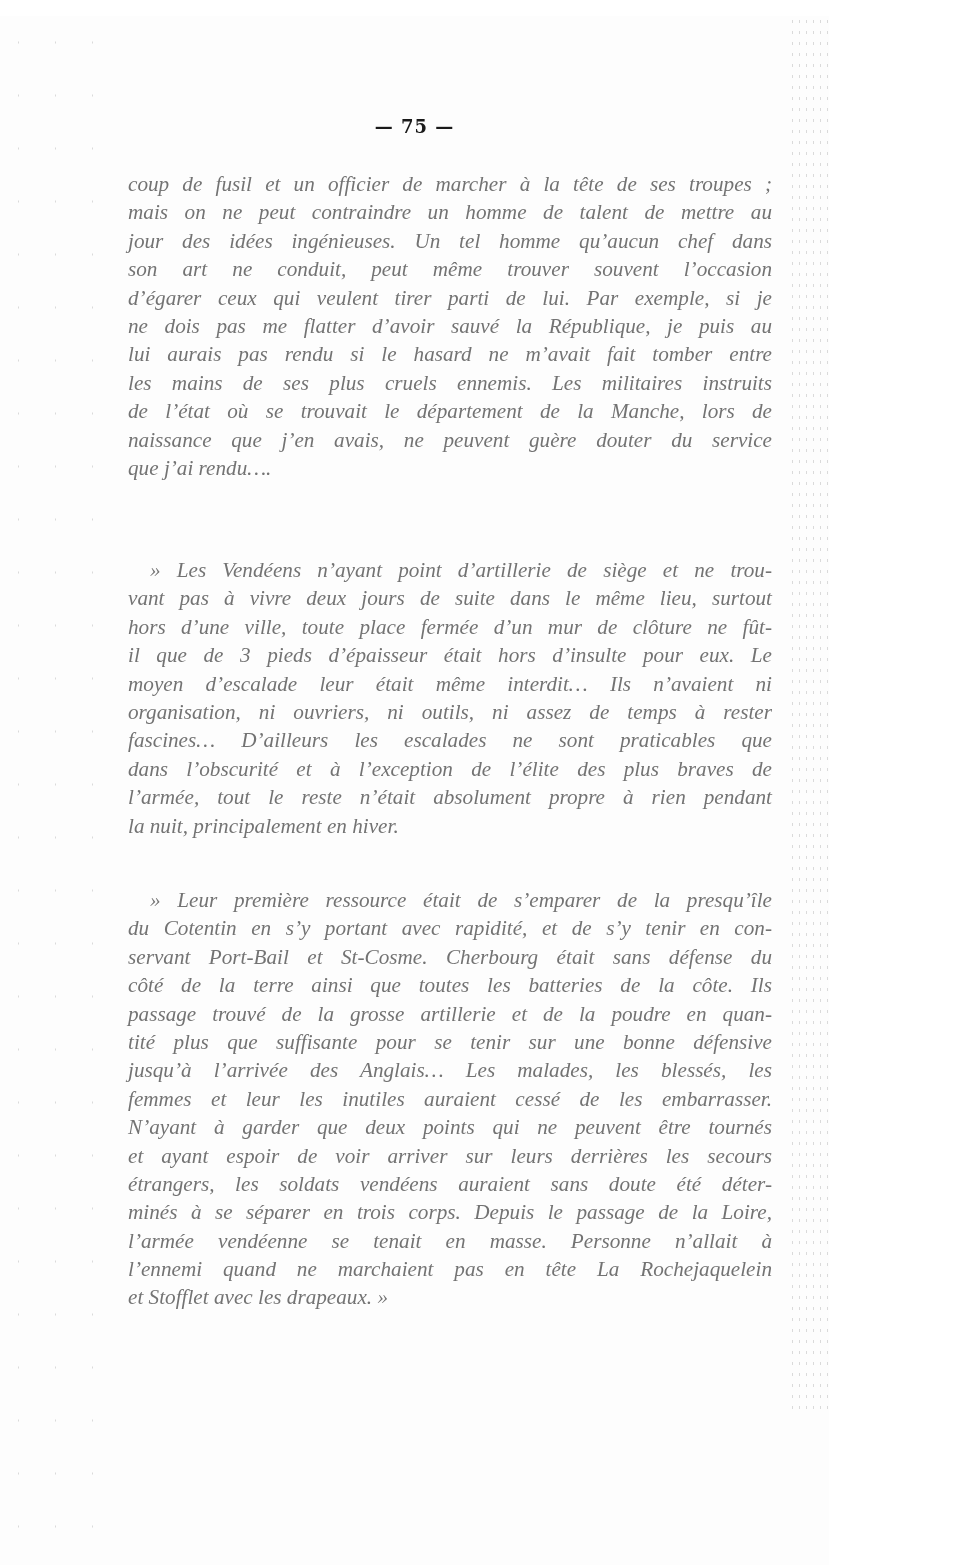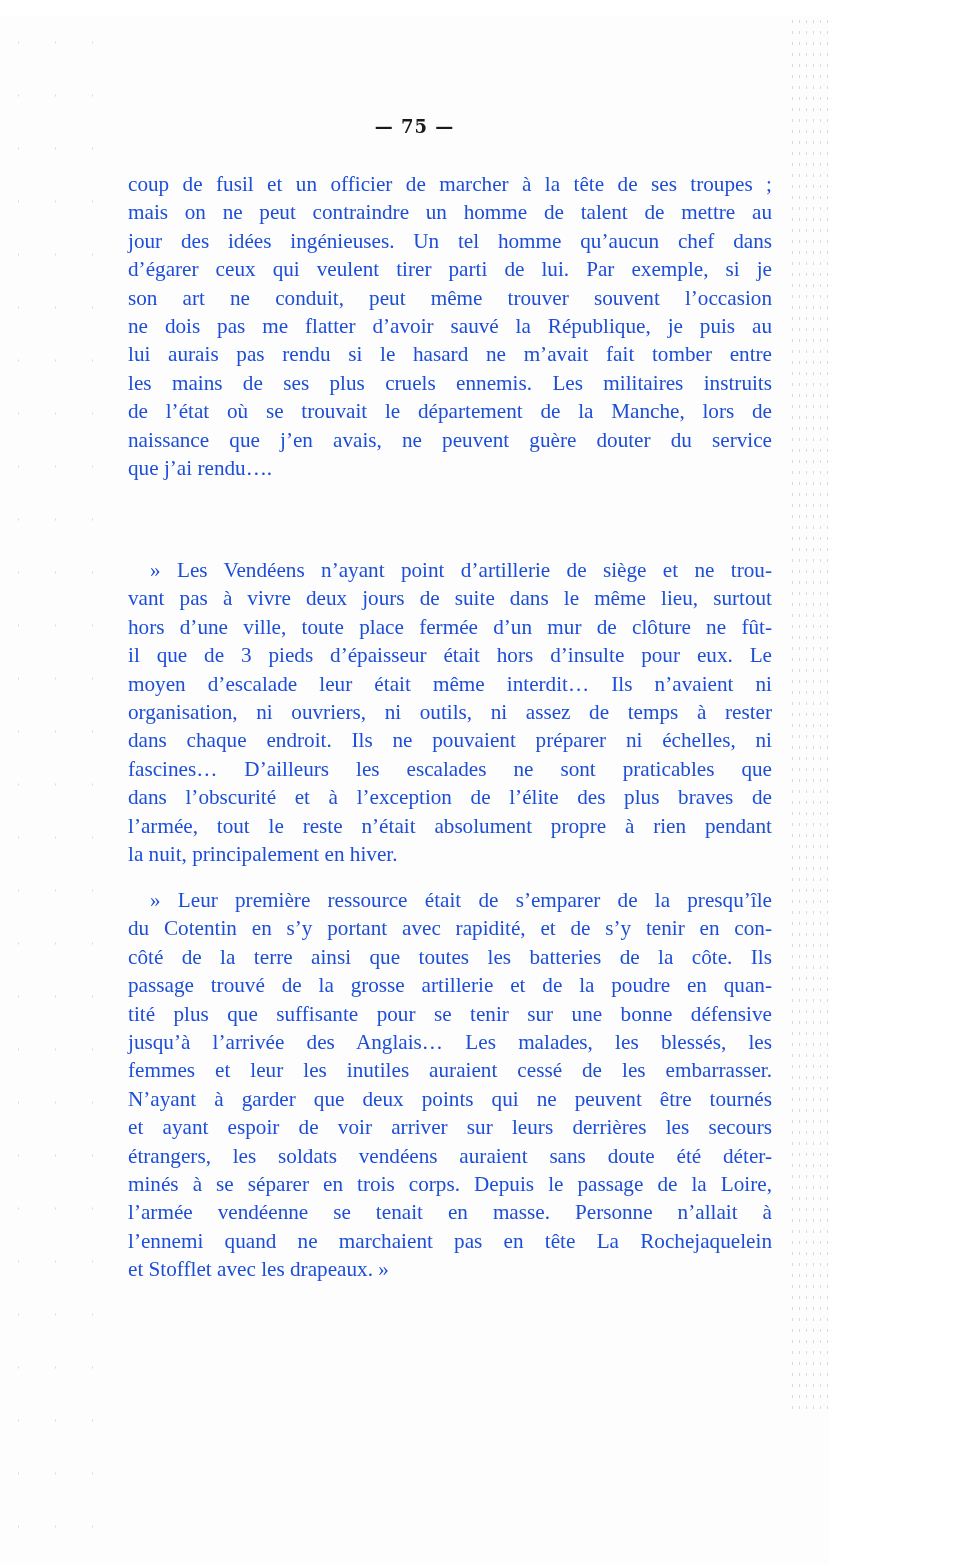--- a/index.html
+++ b/index.html
@@ -43,21 +43,22 @@
       font-weight: bold;
       color: #1a1a1a;
       letter-spacing: 1px;
     }
     .text-block {
       position: absolute;
       left: 128px;
       width: 644px;
       font-family: "Liberation Serif", serif;
       font-size: 21.2px;
-      color: #1d4ed8;
+      color: #737373;
+      font-style: italic;
     }
     .line {
       display: block;
       height: 28.4px;
       line-height: 28.4px;
       text-align: justify;
       text-align-last: justify;
       white-space: nowrap;
       overflow: visible;
     }
@@ -85,45 +86,45 @@
 <div class="page">
   <div class="speckle-left"></div>
   <div class="speckle-right"></div>
 
   <div class="page-number">— 75 —</div>
 
   <div class="text-block" id="para-1">
       <span class="line">coup de fusil et un officier de marcher à la tête de ses troupes ;</span>
       <span class="line">mais on ne peut contraindre un homme de talent de mettre au</span>
       <span class="line">jour des idées ingénieuses. Un tel homme qu’aucun chef dans</span>
+      <span class="line">son art ne conduit, peut même trouver souvent l’occasion</span>
       <span class="line">d’égarer ceux qui veulent tirer parti de lui. Par exemple, si je</span>
-      <span class="line">son art ne conduit, peut même trouver souvent l’occasion</span>
       <span class="line">ne dois pas me flatter d’avoir sauvé la République, je puis au</span>
       <span class="line">lui aurais pas rendu si le hasard ne m’avait fait tomber entre</span>
       <span class="line">les mains de ses plus cruels ennemis. Les militaires instruits</span>
       <span class="line">de l’état où se trouvait le département de la Manche, lors de</span>
       <span class="line">naissance que j’en avais, ne peuvent guère douter du service</span>
       <span class="line last">que j’ai rendu….</span>
     </div>
   <div class="text-block" id="para-2">
       <span class="line indent">» Les Vendéens n’ayant point d’artillerie de siège et ne trou-</span>
       <span class="line">vant pas à vivre deux jours de suite dans le même lieu, surtout</span>
       <span class="line">hors d’une ville, toute place fermée d’un mur de clôture ne fût-</span>
       <span class="line">il que de 3 pieds d’épaisseur était hors d’insulte pour eux. Le</span>
       <span class="line">moyen d’escalade leur était même interdit… Ils n’avaient ni</span>
       <span class="line">organisation, ni ouvriers, ni outils, ni assez de temps à rester</span>
-      <span class="line">dans chaque endroit. Ils ne pouvaient préparer ni échelles, ni</span>
       <span class="line">fascines… D’ailleurs les escalades ne sont praticables que</span>
       <span class="line">dans l’obscurité et à l’exception de l’élite des plus braves de</span>
       <span class="line">l’armée, tout le reste n’était absolument propre à rien pendant</span>
       <span class="line last">la nuit, principalement en hiver.</span>
     </div>
   <div class="text-block" id="para-3">
       <span class="line indent">» Leur première ressource était de s’emparer de la presqu’île</span>
       <span class="line">du Cotentin en s’y portant avec rapidité, et de s’y tenir en con-</span>
+      <span class="line">servant Port-Bail et St-Cosme. Cherbourg était sans défense du</span>
       <span class="line">côté de la terre ainsi que toutes les batteries de la côte. Ils</span>
       <span class="line">passage trouvé de la grosse artillerie et de la poudre en quan-</span>
       <span class="line">tité plus que suffisante pour se tenir sur une bonne défensive</span>
       <span class="line">jusqu’à l’arrivée des Anglais… Les malades, les blessés, les</span>
       <span class="line">femmes et leur les inutiles auraient cessé de les embarrasser.</span>
       <span class="line">N’ayant à garder que deux points qui ne peuvent être tournés</span>
       <span class="line">et ayant espoir de voir arriver sur leurs derrières les secours</span>
       <span class="line">étrangers, les soldats vendéens auraient sans doute été déter-</span>
       <span class="line">minés à se séparer en trois corps. Depuis le passage de la Loire,</span>
       <span class="line">l’armée vendéenne se tenait en masse. Personne n’allait à</span>

